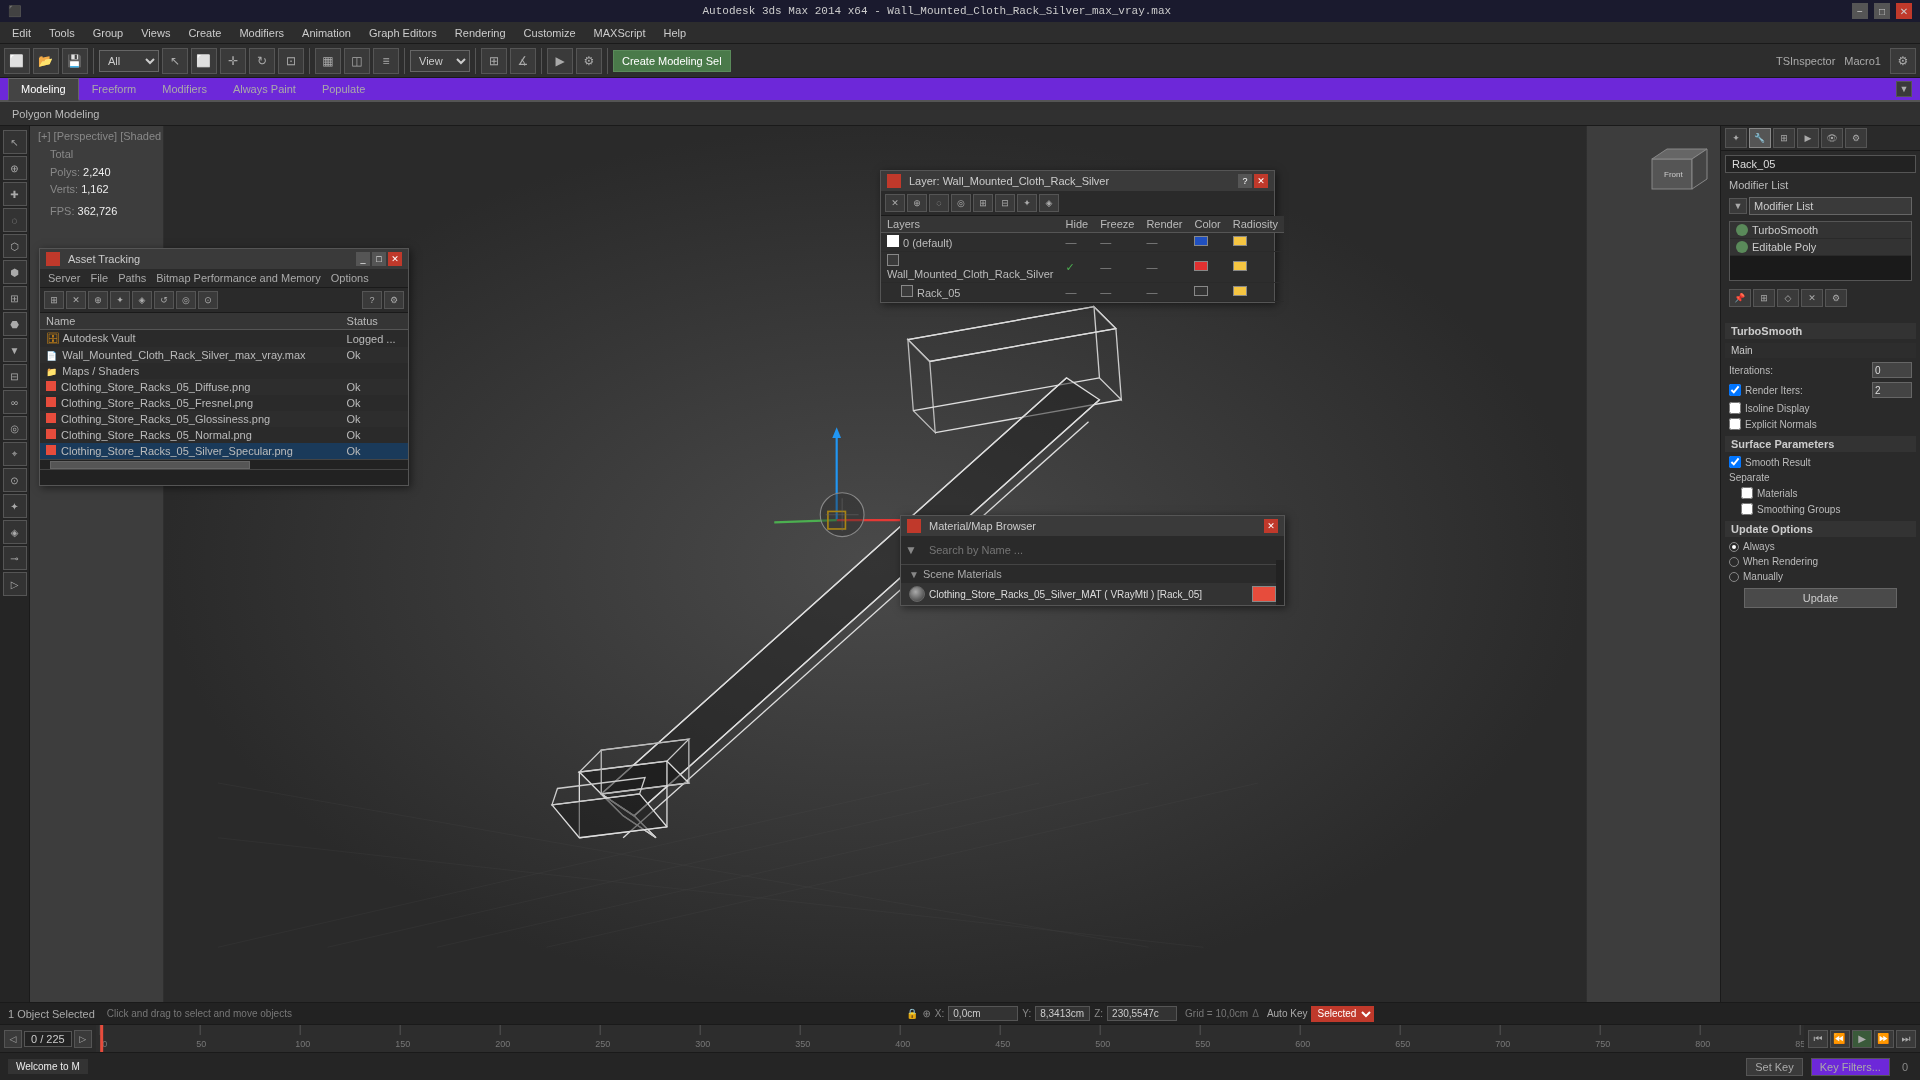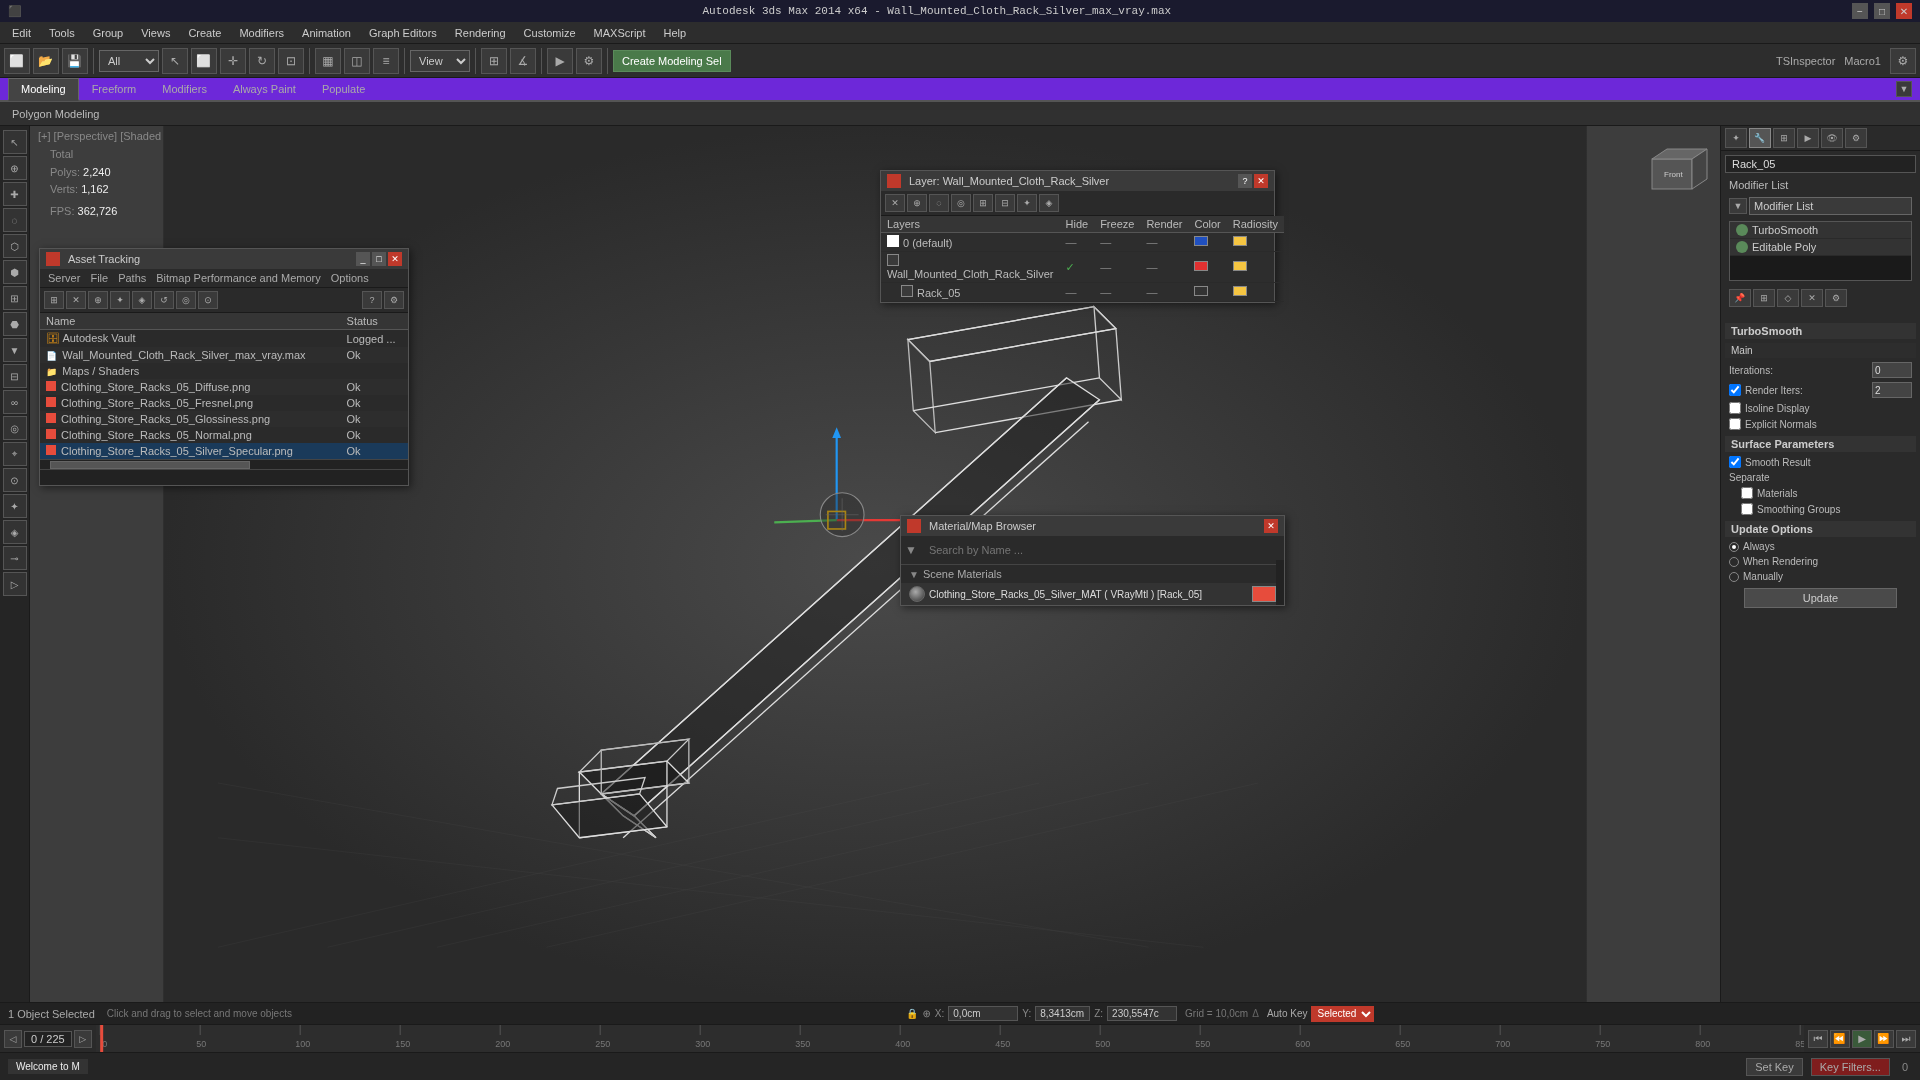--- a/index.html
+++ b/index.html
@@ -1054,21 +1054,21 @@
     <button class="anim-btn" style="background:#3a5a3a;">▶</button>
     <button class="anim-btn">⏩</button>
     <button class="anim-btn">⏭</button>
   </div>
 </div>
 
 <div id="bottom-bar" style="position:absolute;bottom:0;left:0;right:0;height:28px;background:#252525;border-top:1px solid #1a1a1a;display:flex;align-items:center;padding:0 8px;gap:8px;font-size:11px;color:#aaa;z-index:5;">
   <span style="background:#333;padding:2px 8px;color:#eee;font-size:10px;">Welcome to M</span>
   <div style="flex:1;"></div>
   <button style="background:#3a3a3a;border:1px solid #555;color:#aaa;padding:2px 8px;font-size:11px;cursor:pointer;">Set Key</button>
-  <button style="background:#7f1d1d;border:1px solid #555;color:#aaa;padding:2px 8px;font-size:11px;cursor:pointer;">Key Filters...</button>
+  <button style="background:#6d28d9;border:1px solid #555;color:#aaa;padding:2px 8px;font-size:11px;cursor:pointer;">Key Filters...</button>
   <span style="font-size:11px;color:#888;padding:0 4px;">0</span>
 </div>
 
 <div class="float-panel" id="asset-panel" style="left:39px;top:248px;width:370px;z-index:10;">
   <div class="float-panel-header">
     <span class="panel-icon"></span>
     <span>Asset Tracking</span>
     <div style="margin-left:auto;display:flex;gap:2px;">
       <button class="panel-min">_</button>
       <button class="panel-max">□</button>

